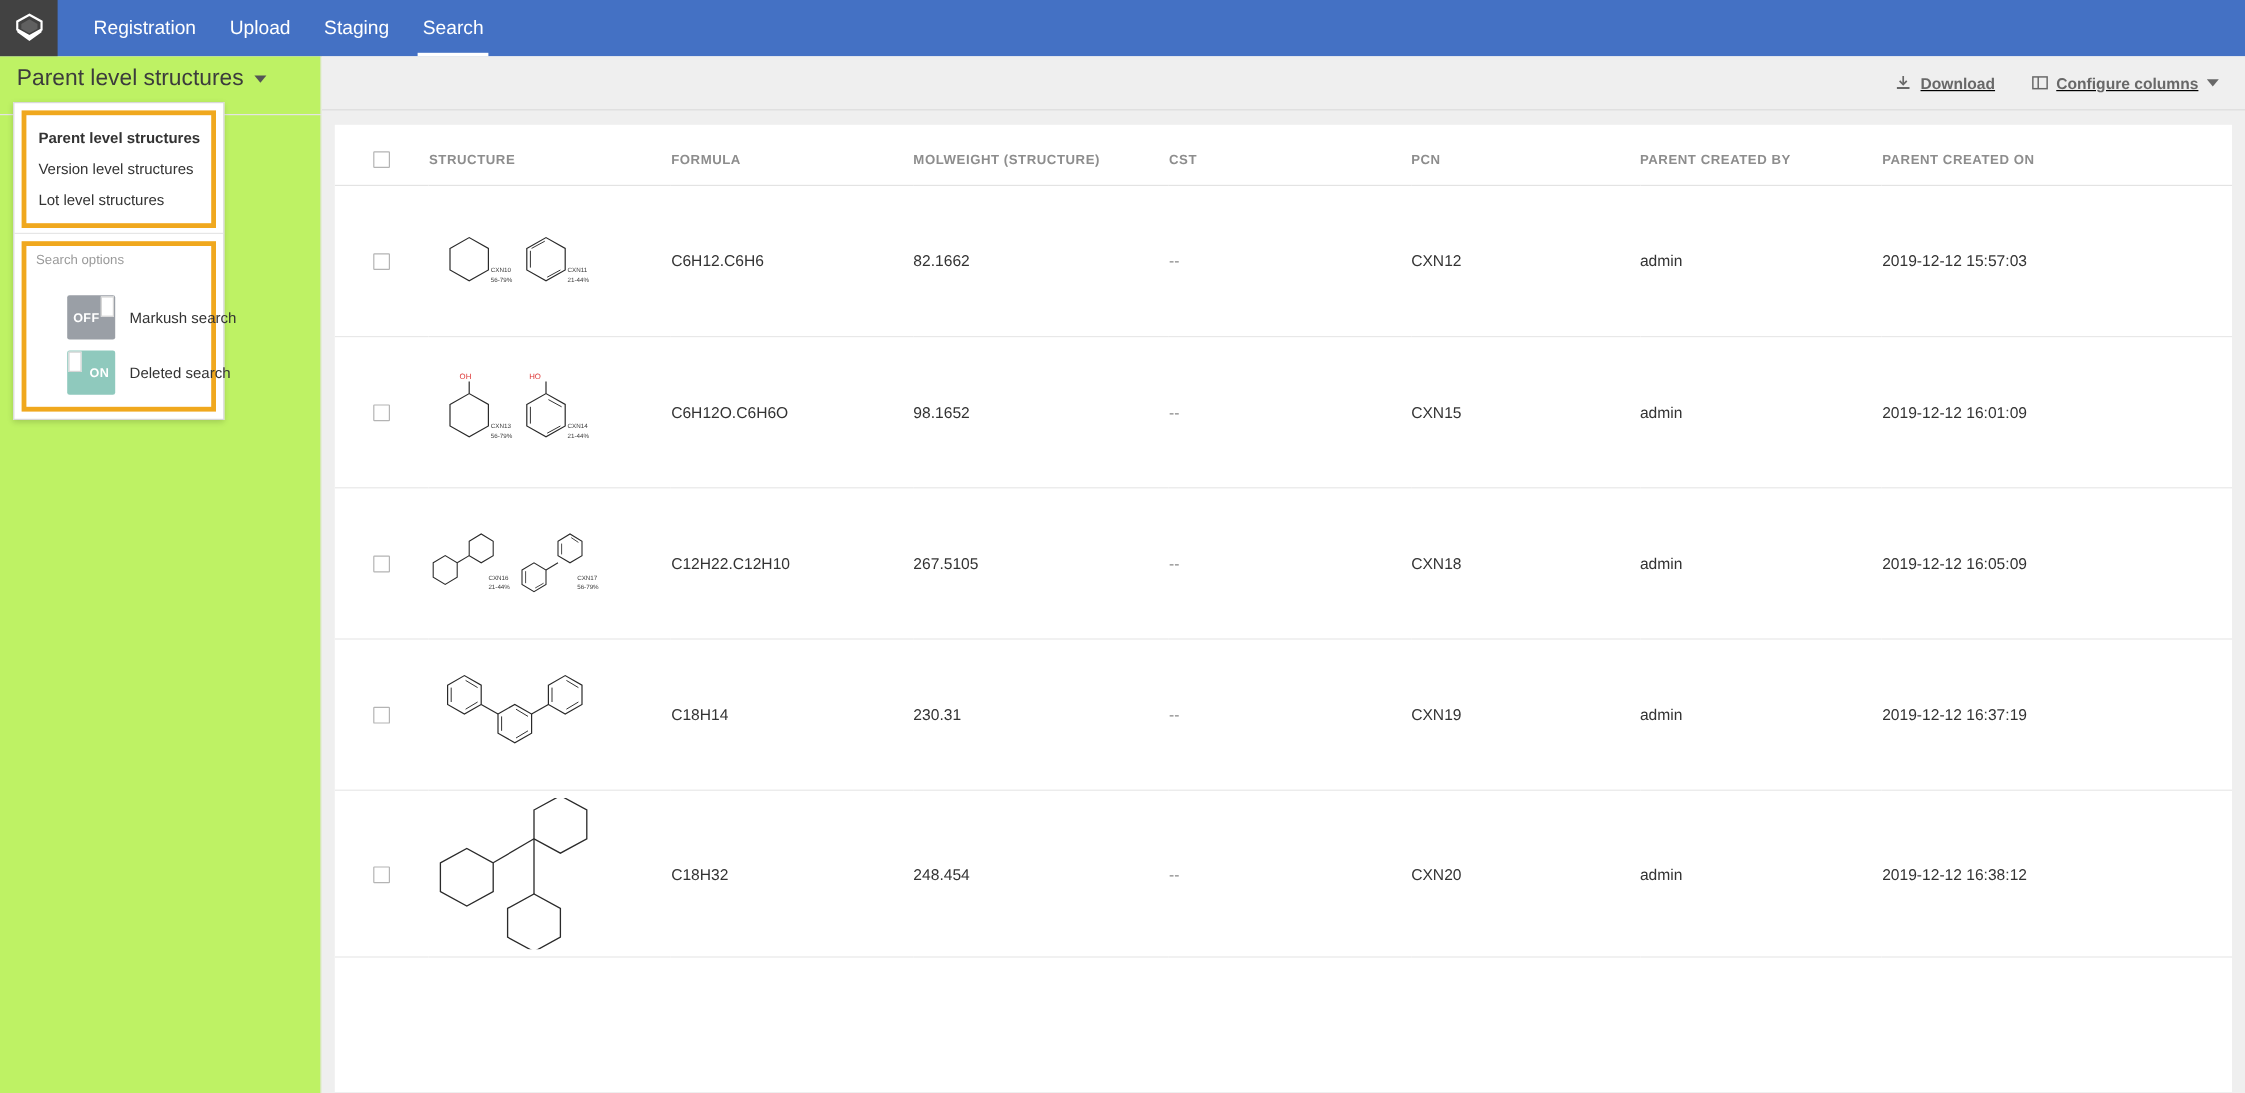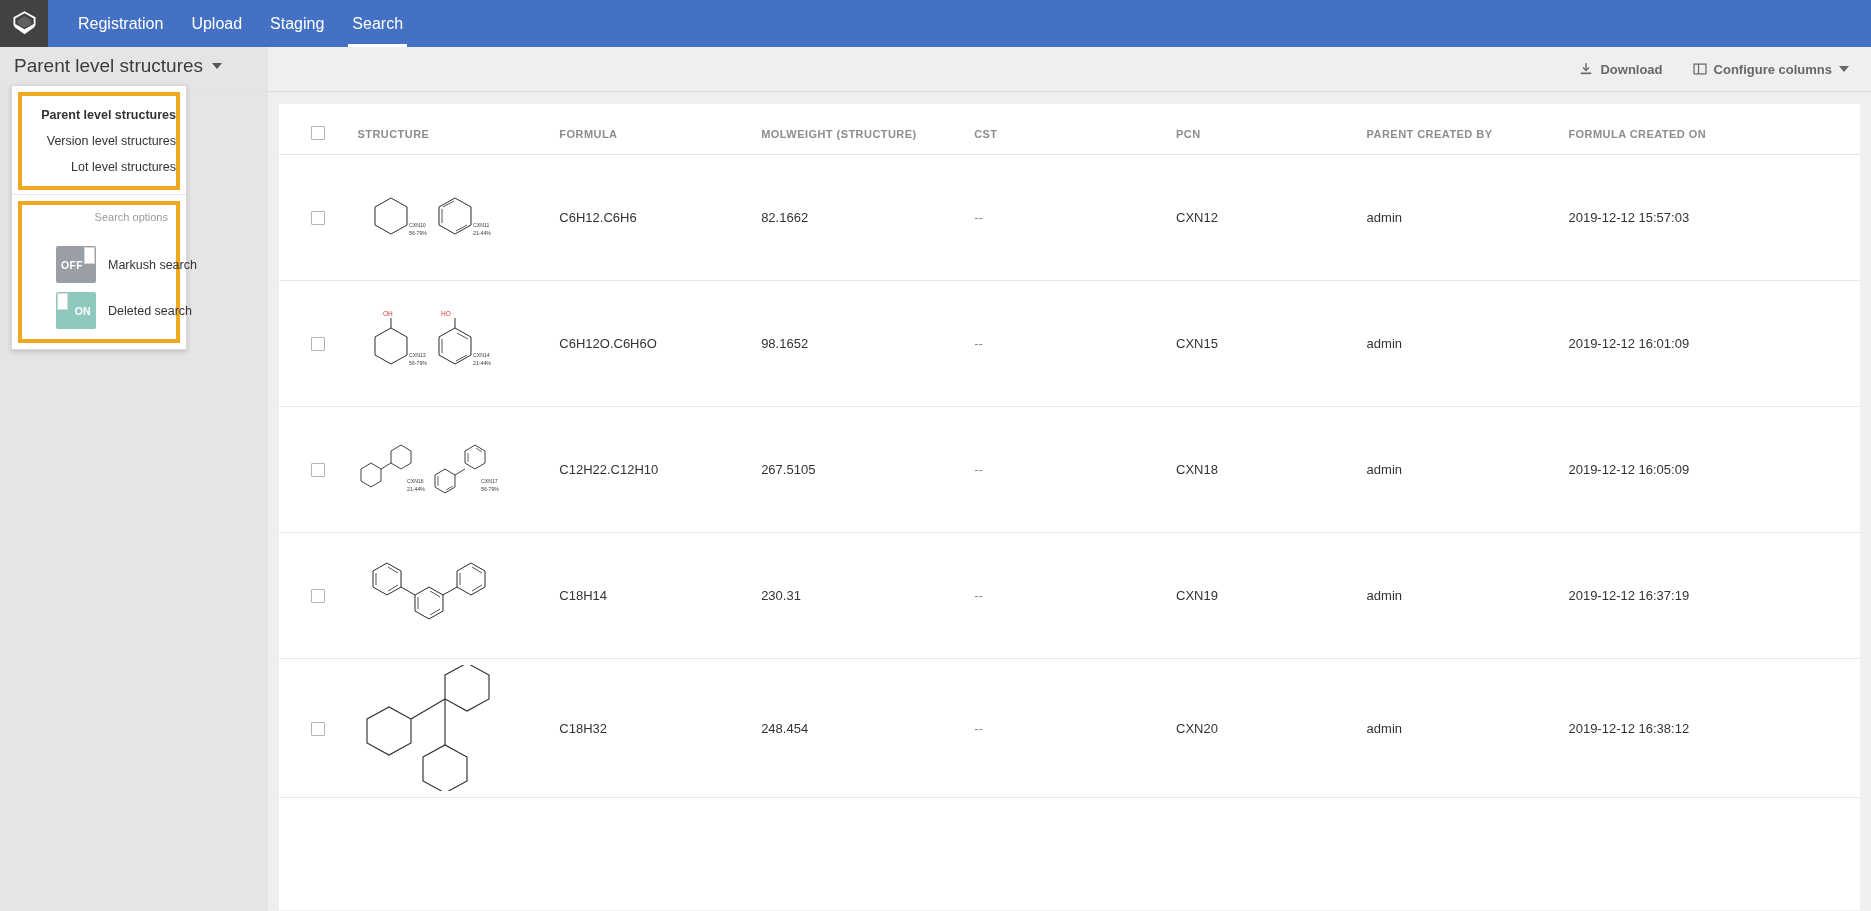--- a/index.html
+++ b/index.html
@@ -51,21 +51,21 @@
   .quick-search input::placeholder { color: #8a8a8a; font-style: italic; }
   .user-menu {
     color: #fff; font-size: 14px; display: flex;
     align-items: center; gap: 6px; cursor: pointer;
   }
 
   
   .left-panel {
     position: absolute; top: 47px; left: 0;
     width: 268px; height: 864px;
-    background: #e5e5e5; border-right: 1px solid #e4e4e4; text-align: right;
+    background: #bef264; border-right: 1px solid #e4e4e4;
   }
   .level-select {
     position: absolute; top: 8px; left: 14px;
     font-size: 19px; color: #3c3c3c;
     display: flex; align-items: center; gap: 9px; cursor: pointer;
   }
   .caret-dn {
     width: 0; height: 0;
     border-left: 5px solid transparent; border-right: 5px solid transparent;
     border-top: 6px solid #555;
@@ -129,21 +129,21 @@
 
   
   .main {
     position: absolute; top: 47px; left: 268px;
     width: 1603px; height: 864px;
     background: #efefef; overflow: hidden;
   }
   .toolbar {
     height: 45px; display: flex; align-items: center;
     justify-content: flex-end; padding-right: 22px; gap: 30px;
-    border-bottom: 1px solid #dcdcdc; background: #efefef;
+    border-bottom: 1px solid #dcdcdc; background: #efefef; text-decoration: underline;
   }
   .tb-btn {
     display: flex; align-items: center; gap: 7px;
     font-size: 13px; font-weight: bold; color: #686868; cursor: pointer;
   }
   .table-wrap {
     margin: 12px 11px 0 11px; background: #ffffff;
     height: 806px; overflow: hidden;
   }
   table { width: 100%; border-collapse: collapse; table-layout: fixed; }
@@ -266,21 +266,21 @@
         <tr>
           <th style="text-align:center">
             <span class="chkbox"></span>
           </th>
           <th>STRUCTURE</th>
           <th>FORMULA</th>
           <th>MOLWEIGHT (STRUCTURE)</th>
           <th>CST</th>
           <th>PCN</th>
           <th>PARENT CREATED BY</th>
-          <th>FORMULA CREATED ON</th>
+          <th>PARENT CREATED ON</th>
         </tr>
       </thead>
       <tbody>
 
         <tr>
           <td style="text-align:center">
             <span class="chkbox"></span>
           </td>
           <td class="struct-cell">
             <svg class="mol-svg" width="150" height="66" viewBox="0 0 150 66">

